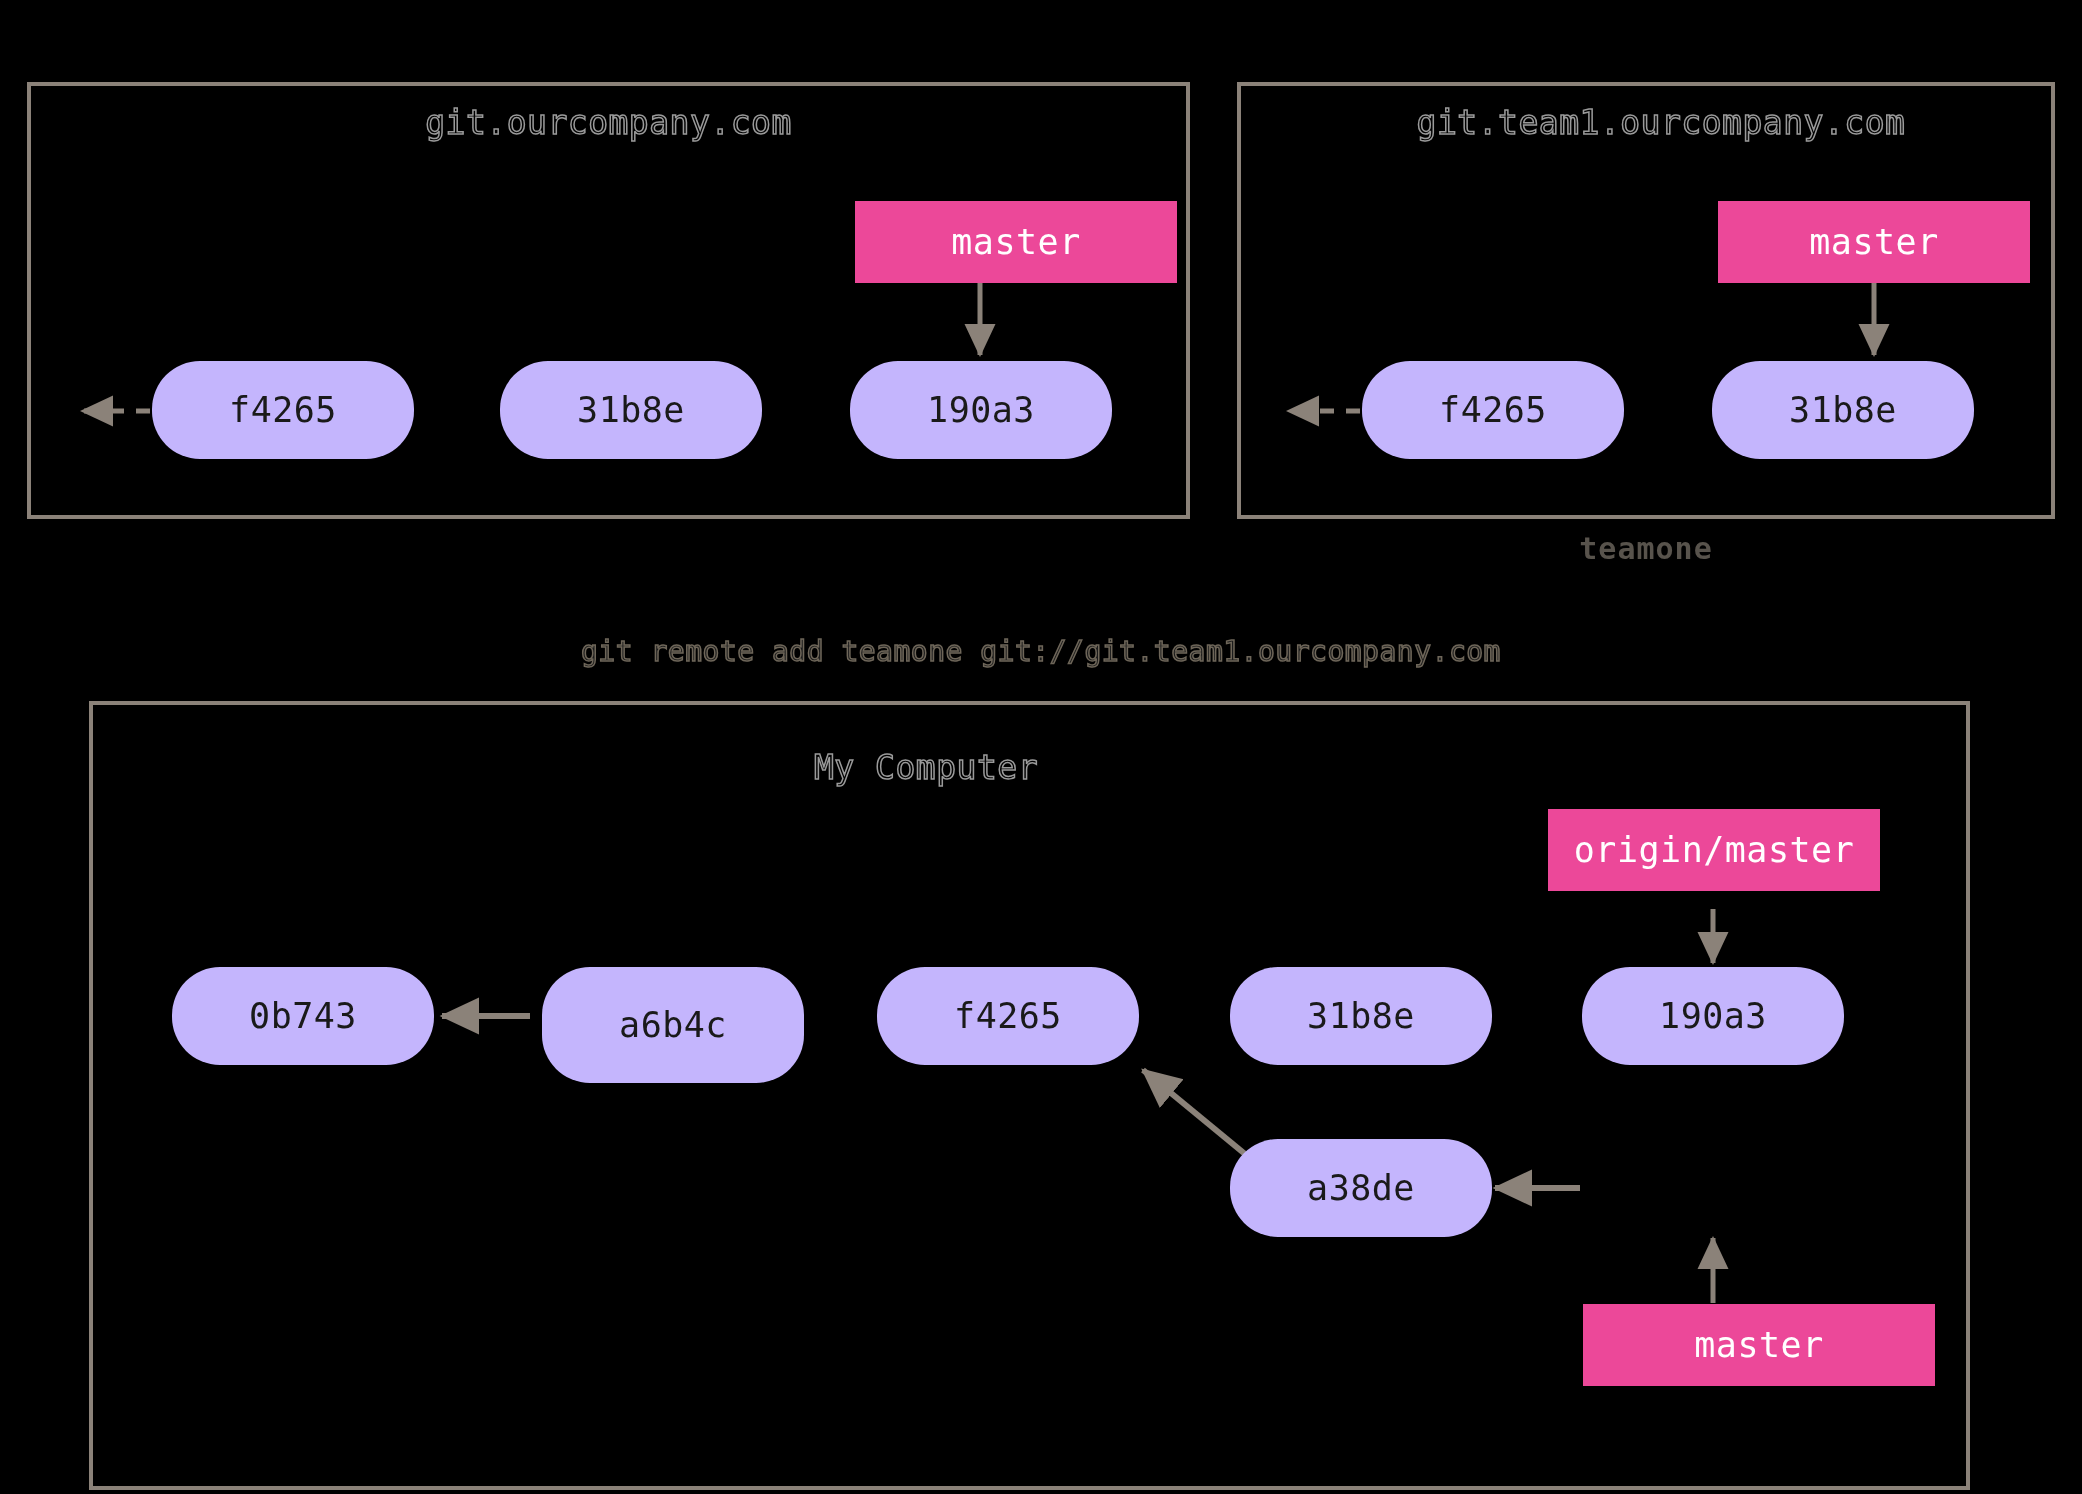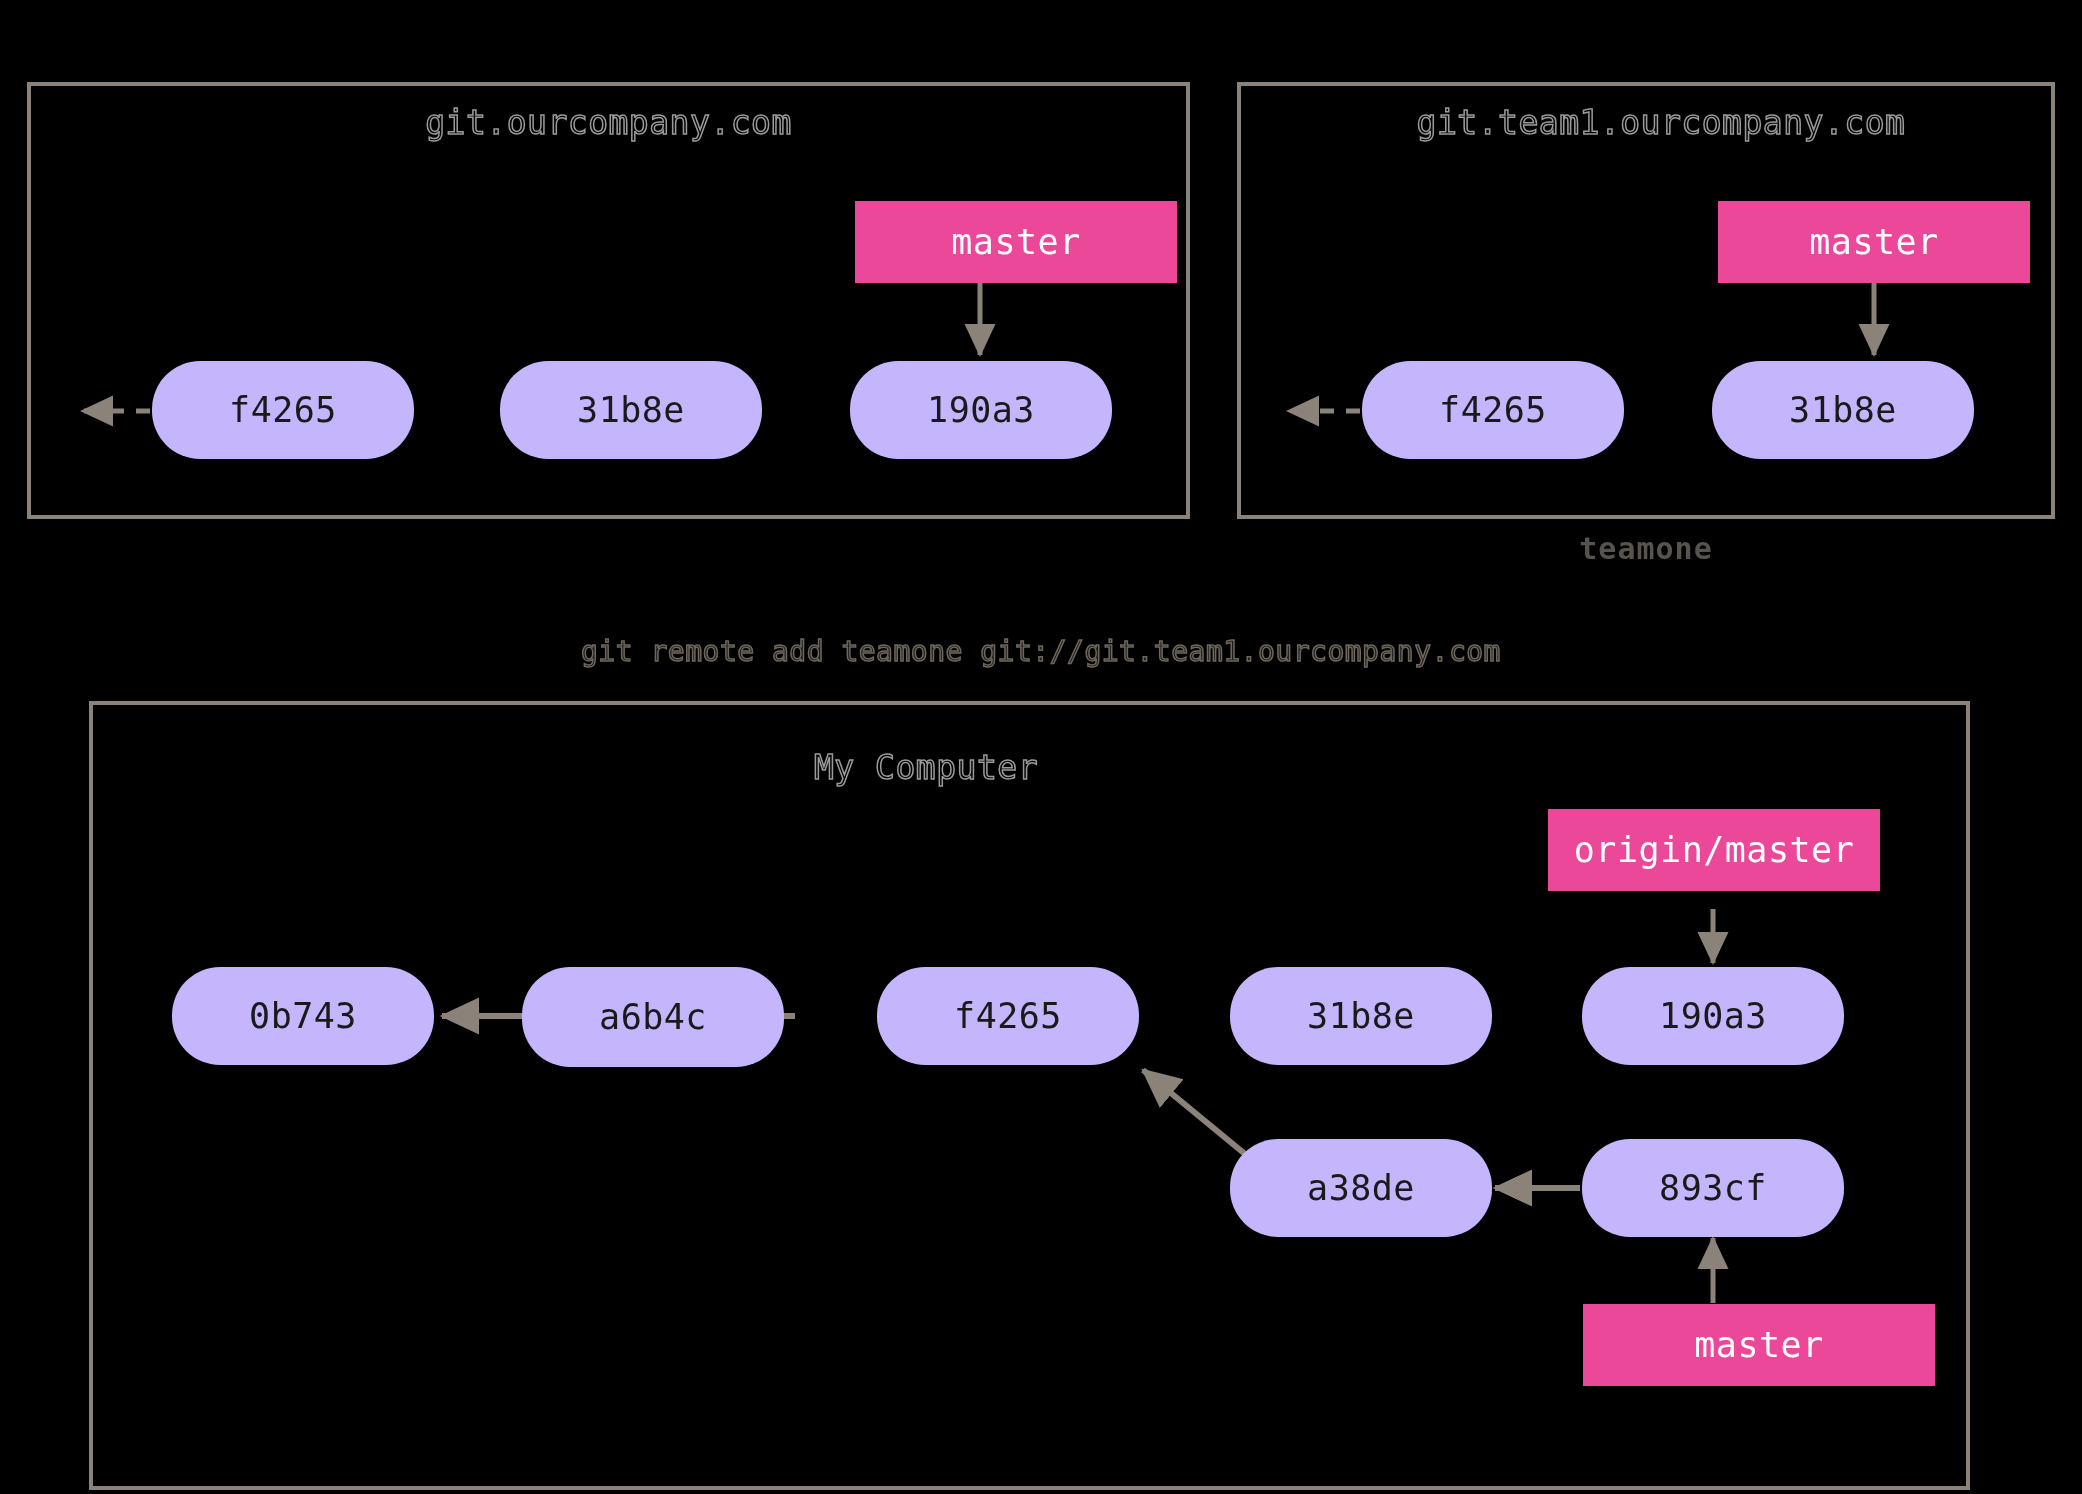--- a/index.html
+++ b/index.html
@@ -142,24 +142,23 @@
   <div class="commit" style="left:1712px; top:313px; width:262px; height:98px;">31b8e</div>
 
   <div class="branch" style="left:1718px; top:153px; width:312px; height:82px;">master</div>
 
   <div class="command-text" style="left:0px; top:587px; width:2082px; text-align:center;">git remote add teamone git://git.team1.ourcompany.com</div>
 
   <div class="panel" style="left:89px; top:653px; width:1881px; height:789px;"></div>
   <div class="panel-title" style="left:89px; top:700px; width:1674px;">My Computer</div>
 
   <div class="commit" style="left:172px; top:919px; width:262px; height:98px;">0b743</div>
-  <div class="commit" style="left:522px; top:919px; width:262px; height:100px;">a6b4c</div>
+  <div class="commit" style="left:542px; top:919px; width:262px; height:116px;">a6b4c</div>
   <div class="commit" style="left:877px; top:919px; width:262px; height:98px;">f4265</div>
   <div class="commit" style="left:1230px; top:919px; width:262px; height:98px;">31b8e</div>
   <div class="commit" style="left:1582px; top:919px; width:262px; height:98px;">190a3</div>
 
   <div class="commit" style="left:1230px; top:1091px; width:262px; height:98px;">a38de</div>
-  <div class="commit" style="left:1582px; top:1091px; width:262px; height:98px;">893cf</div>
 
   <div class="branch" style="left:1548px; top:761px; width:332px; height:82px;">origin/master</div>
   <div class="branch" style="left:1583px; top:1256px; width:352px; height:82px;">master</div>
 
 </div>
 
 </body></html>

